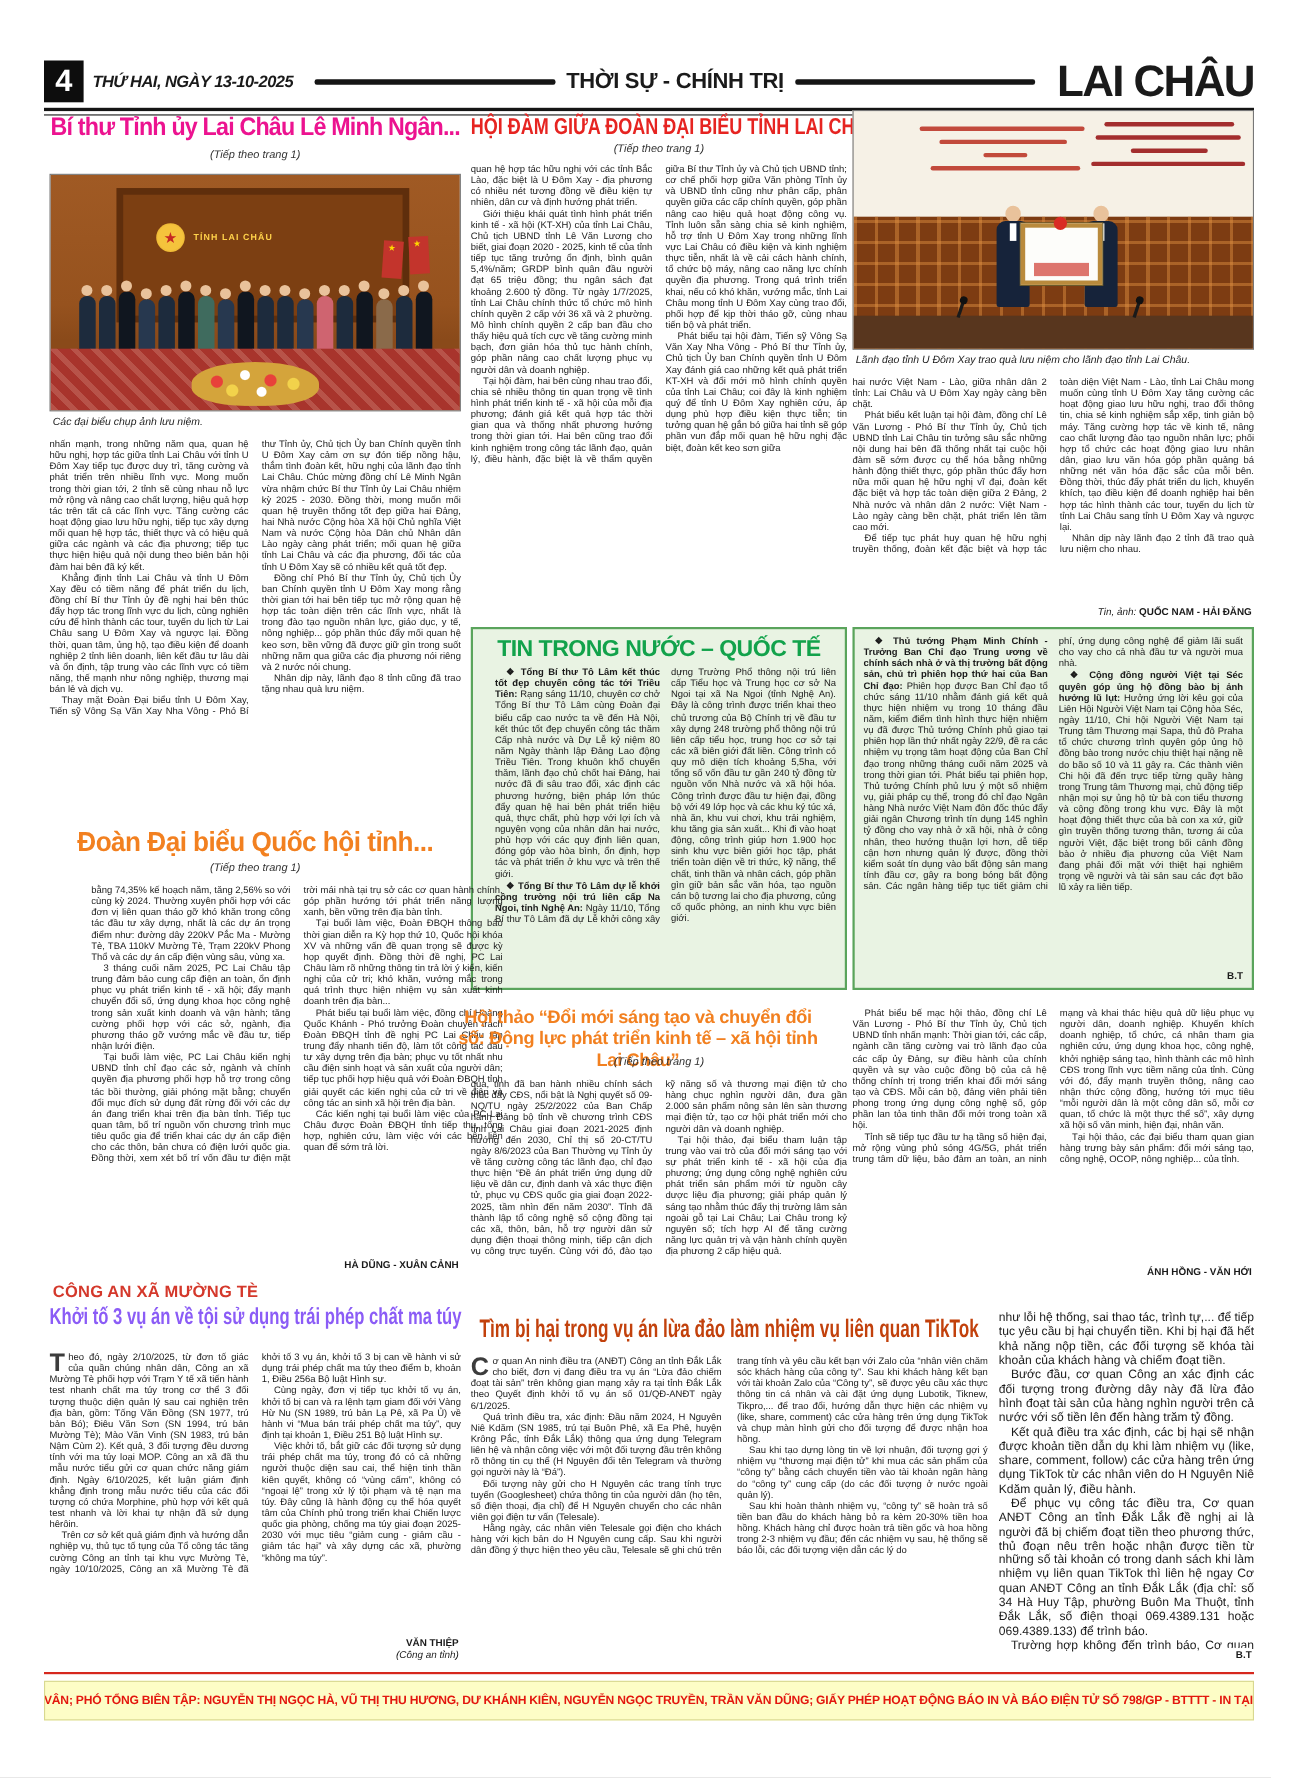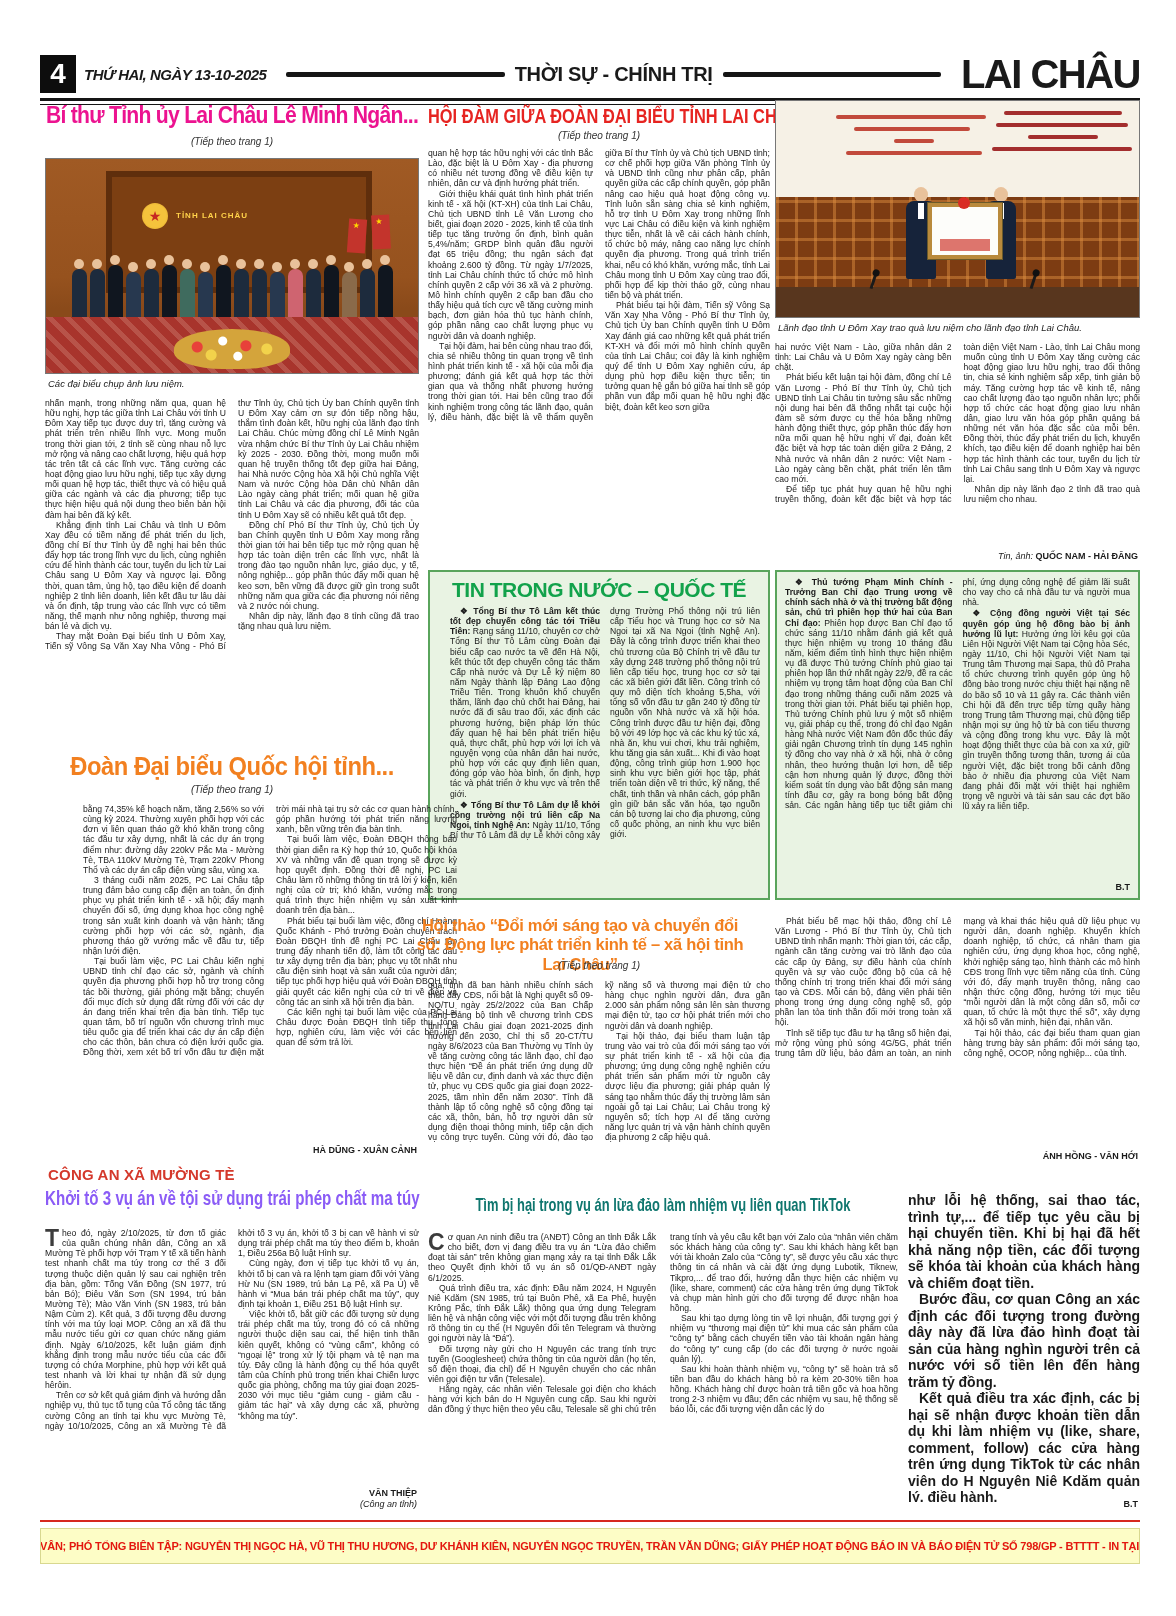--- a/index.html
+++ b/index.html
@@ -15,39 +15,39 @@
   .brand{font-size:40px;font-weight:900;letter-spacing:-1.5px;white-space:nowrap;margin-left:10px;}
   .hrule{position:absolute;left:40px;width:1100px;background:#151515;}
   .hrule.r1{top:98px;height:3px;}
   .hrule.r2{top:104px;height:1px;}
   
   .note{font-size:10px;font-style:italic;text-align:center;color:#333;}
   .body{position:absolute;column-count:2;column-gap:12px;overflow:hidden;
         font-size:8.6px;line-height:1.18;text-align:justify;}
   .body p{margin:0;text-indent:11px;}
   .body .np{text-indent:0;}
-  .single{position:absolute;overflow:hidden;font-size:14px;line-height:1.18;text-align:justify;font-weight:bold;}
+  .single{position:absolute;overflow:hidden;font-size:11px;line-height:1.18;text-align:justify;}
   .single p{margin:0;text-indent:11px;}
   .single .np{text-indent:0;}
   .credit{position:absolute;right:2px;bottom:0;background:#fff;text-align:right;
           font-size:9px;line-height:1.25;padding:1px 0 0 8px;max-width:175px;}
   .credit b{font-weight:800;}
   .credit .pre{font-style:italic;font-weight:400;}
   .credit .sub{display:block;font-style:italic;}
   .dropcap{float:left;font-size:23px;line-height:19px;font-weight:800;color:#3c3c3c;padding:1px 3px 0 0;}
   .caption{position:absolute;font-size:9.5px;font-style:italic;color:#222;}
   
   .t-mag,.t-red,.t-org,.t-dark{position:absolute;text-align:center;font-weight:800;white-space:nowrap;overflow:visible;}
   .cwrap{display:block;transform-origin:0 50%;}
   .t-mag{color:#ec1390;font-size:23px;letter-spacing:-0.8px;}
   .t-red{color:#e62421;font-size:21px;}
   .t-org{color:#f28020;font-size:25px;letter-spacing:-0.5px;}
   .t-org2{position:absolute;text-align:center;font-weight:800;color:#f28020;font-size:16.5px;
           letter-spacing:-0.3px;line-height:1.18;}
-  .t-dark{color:#0f766e;font-size:19px;}
+  .t-dark{color:#c2410c;font-size:23px;}
   .kicker{position:absolute;font-size:15px;font-weight:700;color:#d4382b;letter-spacing:0.2px;}
   .t-red2{position:absolute;font-weight:800;color:#8b5cf6;font-size:21px;white-space:nowrap;}
   
   .gbox{position:absolute;background:#e9f3e3;border:2px solid #5aa45c;box-sizing:border-box;padding:5px 8px;}
   .gbox-title{text-align:center;font-size:21px;font-weight:800;color:#12a24b;letter-spacing:-0.5px;margin:1px 0 4px;}
   .gcols{column-count:2;column-gap:10px;overflow:hidden;font-size:8.6px;line-height:1.18;text-align:justify;}
   .gcols p{margin:0 0 1px;text-indent:10px;}
   .gcols b{font-weight:800;}
   
   .photo1{position:absolute;left:45px;top:158px;width:374px;height:216px;overflow:hidden;

